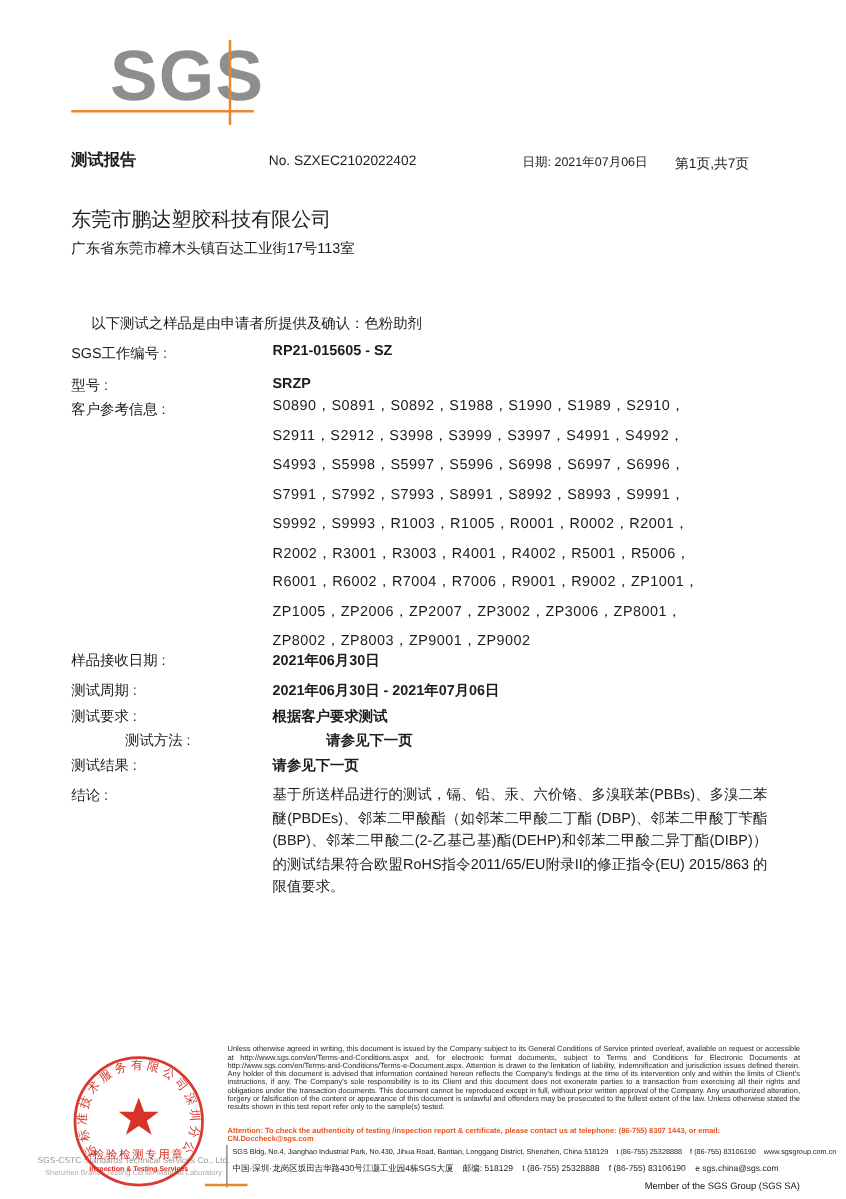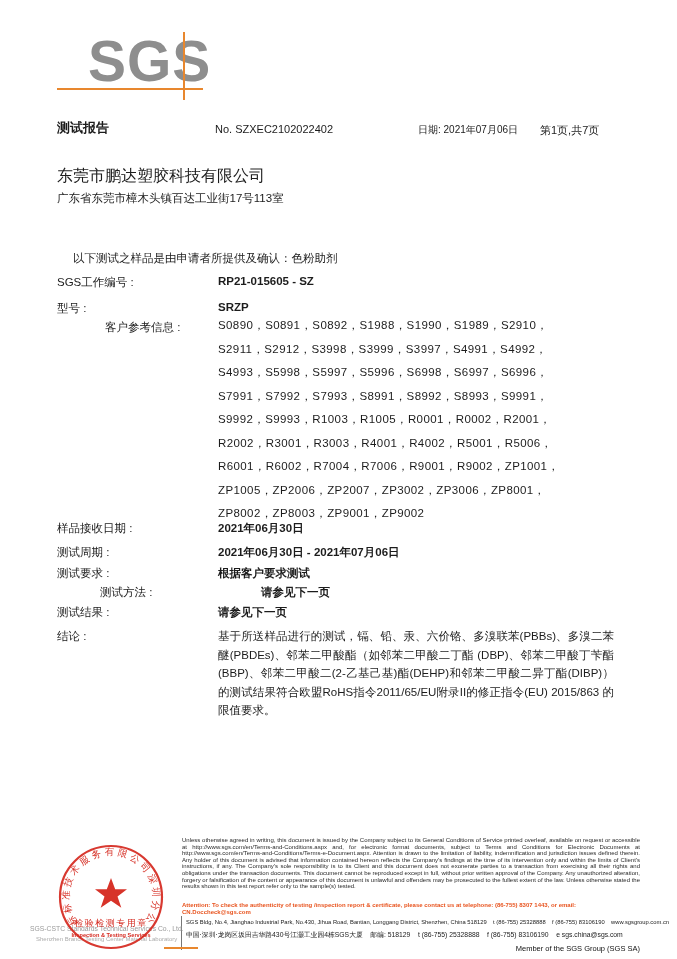--- a/index.html
+++ b/index.html
@@ -19,21 +19,21 @@
   .report-no  { position:absolute; left:215px; top:123px; font-size:11px; }
   .report-date{ position:absolute; left:418px; top:123px; font-size:10px;text-align:right; }
   .page-info  { position:absolute; left:540px; top:123px; font-size:11px; }
   
   .applicant-name    { position:absolute; left:57px; top:166px; font-size:16px; }
   .applicant-address { position:absolute; left:57px; top:191px; font-size:11.5px; }
   .intro             { position:absolute; left:57px; top:251px; font-size:11.5px;margin-left:16px; }
   
   .f-label { position:absolute; left:57px;  font-size:11.5px; }
   .f-value { position:absolute; left:218px; font-size:11.5px;font-weight:bold; }
-  .t275 { top:275px; } .t301 { top:301px; } .t320 { top:320px;margin-left:48px; }
+  .t275 { top:275px; } .t301 { top:301px; } .t320 { top:320px; }
   .t521 { top:521px; } .t545 { top:545px; } .t566 { top:566px; }
   .t585 { top:585px;margin-left:43px; } .t605 { top:605px; } .t629 { top:629px; }
   .codes { position:absolute; left:218px; top:314px; font-size:11.5px; }
   .codes div { line-height:23.5px; letter-spacing:0.4px; }
   .conclusion { position:absolute; left:218px; top:627px; width:396px;
                 font-size:11.5px; line-height:18.5px; text-align:justify; }
   
   .disclaimer { position:absolute; left:182px; top:837px; width:458px;
                 font-size:6px; line-height:6.6px; text-align:justify; color:#2a2a2a; }
   .attention  { position:absolute; left:182px; top:902px; width:458px;

